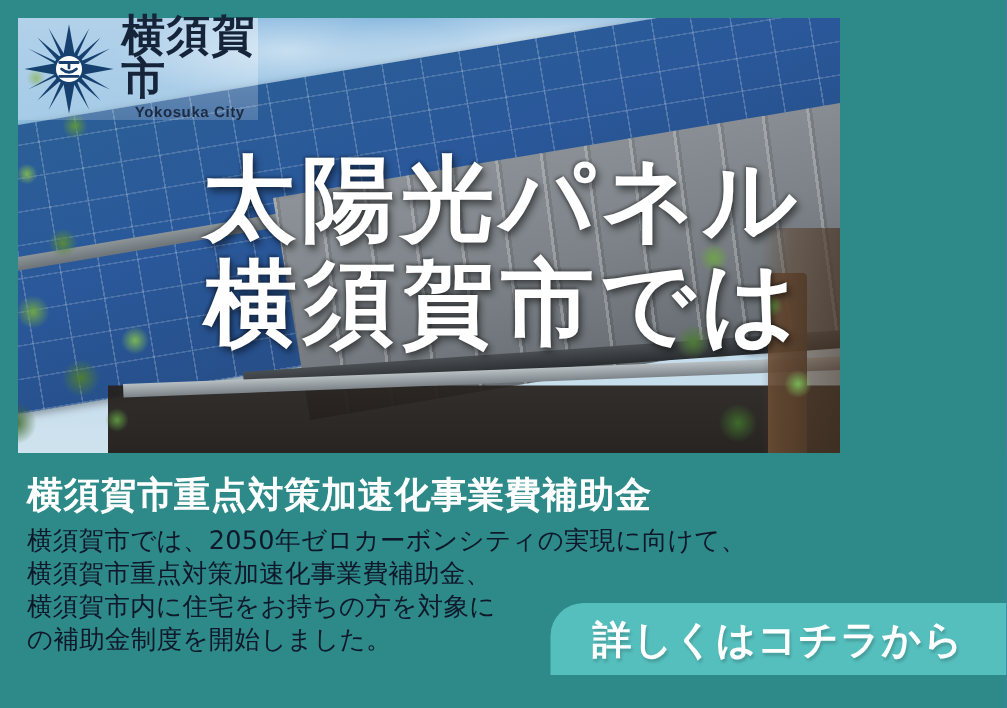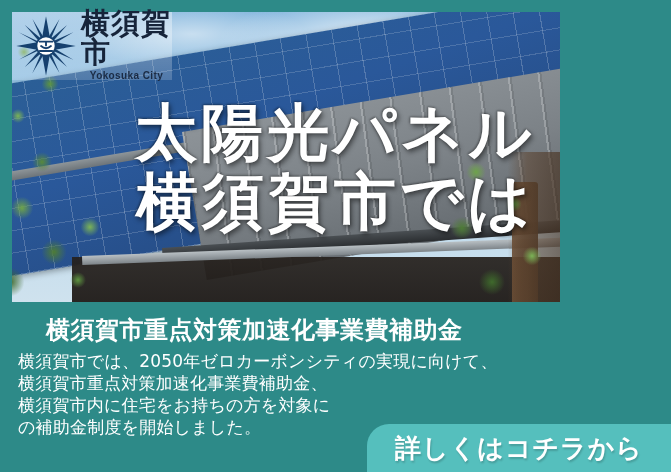--- a/index.html
+++ b/index.html
@@ -130,33 +130,32 @@
   
   .info{
     position:absolute;left:0;top:302px;width:671px;height:170px;
     background:#2d8a88;
   }
   .info-title{
     position:absolute;left:18px;top:12px;
     font-family:"DejaVu Sans",sans-serif;
     font-size:24px;font-weight:700;color:#ffffff;letter-spacing:.5px;
     white-space:nowrap;
-    margin-left:28px;
   }
   .info-body{
     position:absolute;left:18px;top:48px;
     font-family:"DejaVu Sans",sans-serif;
-    font-size:17px;font-weight:400;color:#ffffff;
+    font-size:17px;font-weight:400;color:#0f172a;
     line-height:22px;letter-spacing:.2px;
   }
   .info-body div{white-space:nowrap;}
 
   
   .cta{
-    position:absolute;left:367px;top:424px;width:304px;height:48px;
+    position:absolute;left:367px;top:402px;width:304px;height:48px;
     background:#55bfbd;
     border-top-left-radius:22px;
     display:flex;align-items:center;justify-content:center;
     cursor:pointer;
   }
   .cta span{
     font-family:"DejaVu Sans",sans-serif;
     font-size:26px;font-weight:700;color:#ffffff;letter-spacing:1px;
     text-shadow:1px 2px 2px rgba(0,0,0,.18);
   }

